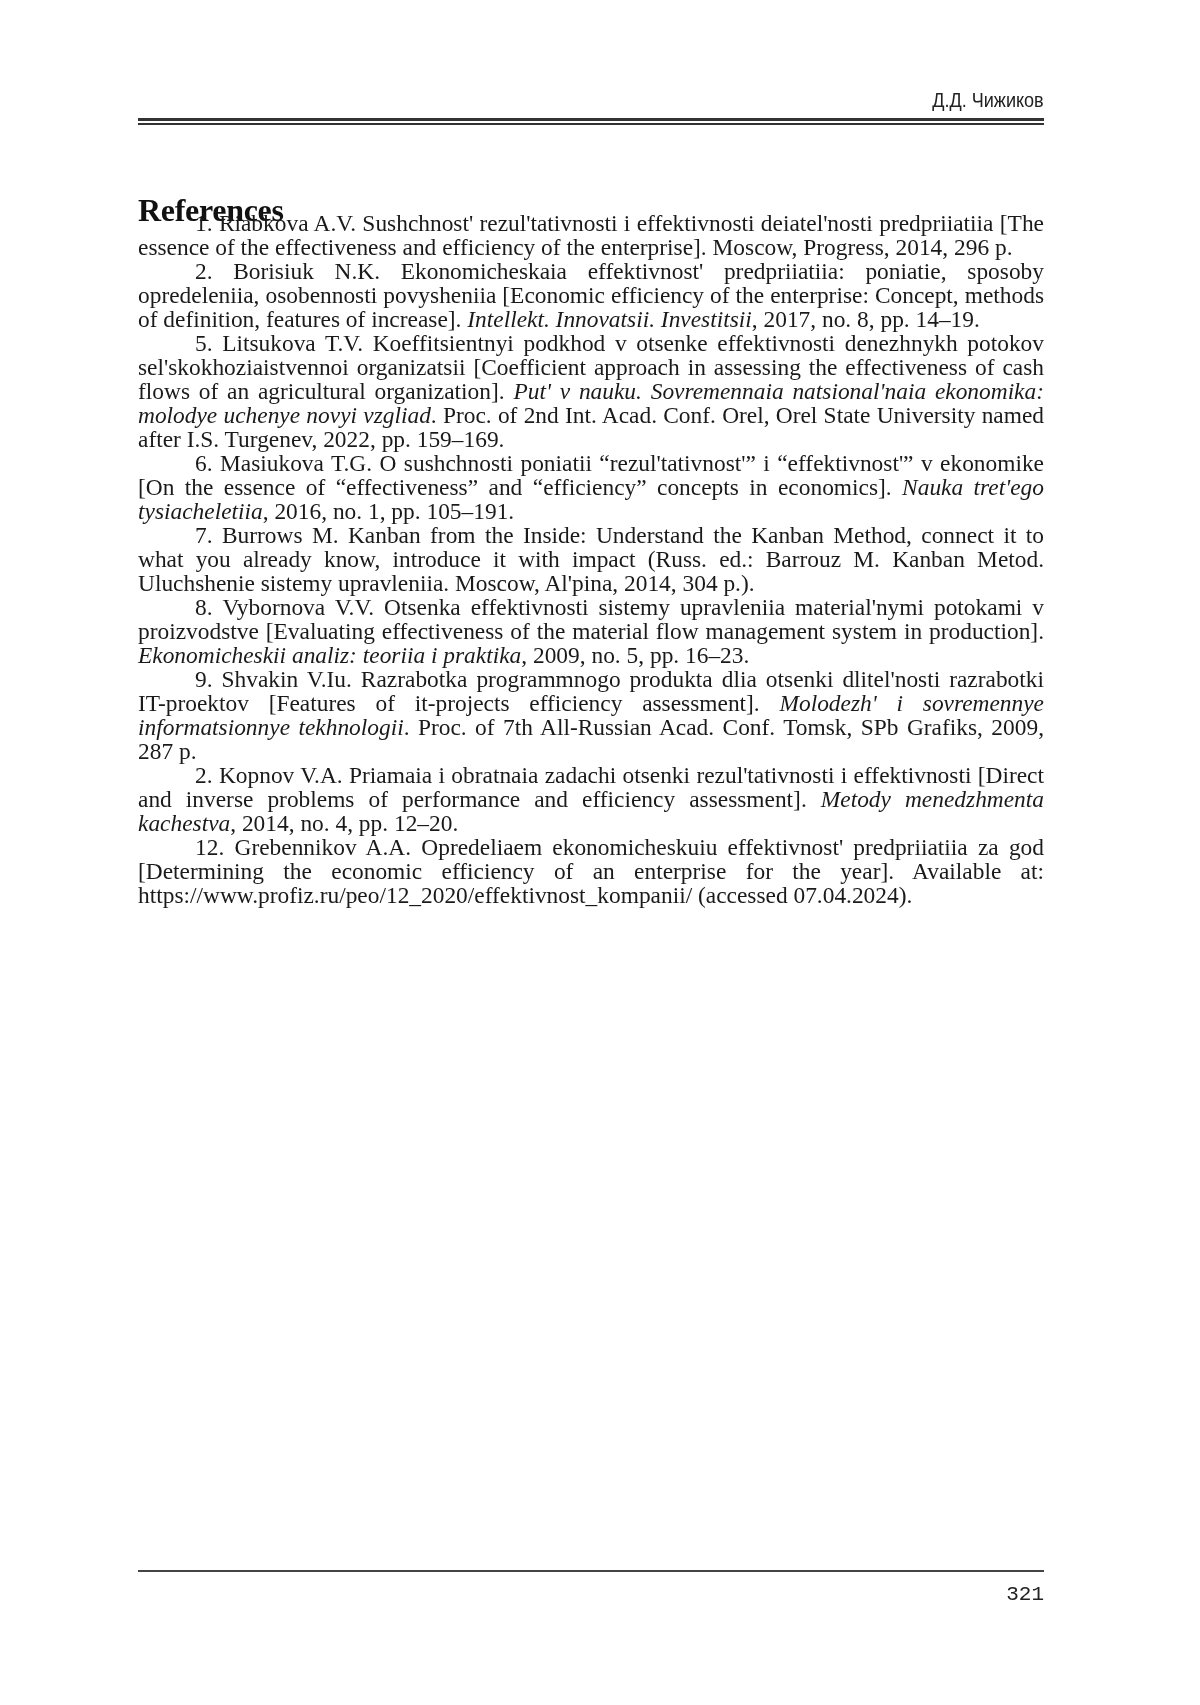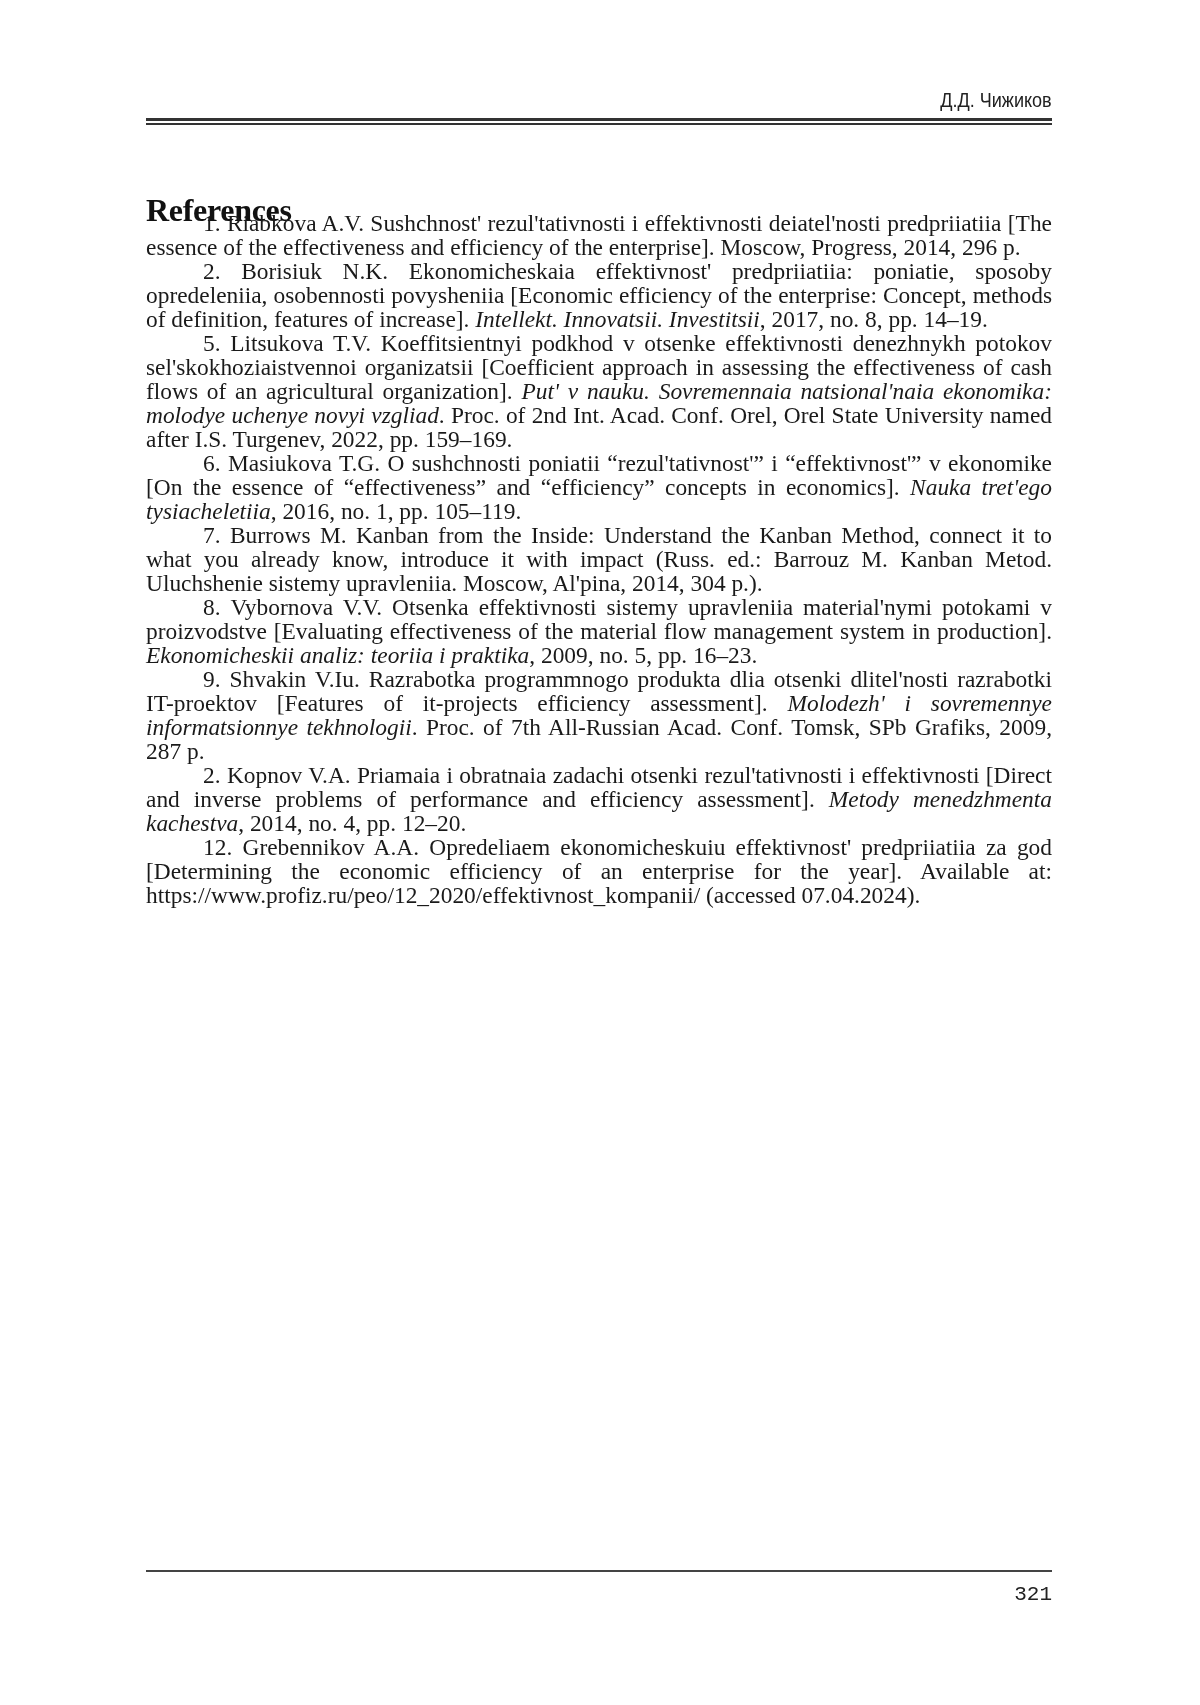--- a/index.html
+++ b/index.html
@@ -1,17 +1,17 @@
 <!DOCTYPE html>
 <html><head>
 <meta charset="utf-8">
 <style>
   html, body { margin: 0; padding: 0; background: #ffffff; }
   body { width: 1200px; height: 1705px; position: relative; overflow: hidden; }
-  .page { position: absolute; left: 146px; top: 0; width: 906px; height: 1632px; color: #1a1a1a; }
+  .page { position: absolute; left: 138px; top: 0; width: 906px; height: 1632px; color: #1a1a1a; }
   .running-head {
     position: absolute; right: 0; top: 88px;
     font-family: "Liberation Sans", "DejaVu Sans", sans-serif;
     font-size: 21px; transform: scaleX(0.86); transform-origin: right center;
     color: #222;
   }
   .head-rule { position: absolute; left: 0; right: 0; top: 118px; height: 7px; }
   .head-rule .r1 { position: absolute; left: 0; right: 0; top: 0; height: 3px; background: #333; }
   .head-rule .r2 { position: absolute; left: 0; right: 0; top: 5px; height: 2px; background: #333; }
   .section-title {
@@ -42,21 +42,21 @@
     <div class="r1"></div>
     <div class="r2"></div>
   </div>
 
   <h2 class="section-title">References</h2>
 
   <div class="refs">
     <p class="ref"><span>1.</span>&nbsp;<span>Riabkova A.V. Sushchnost' rezul'tativnosti i effektivnosti deiatel'nosti predpriiatiia [The essence of the effectiveness and efficiency of the enterprise]. Moscow, Progress, 2014, 296 p.</span><i></i><span></span></p>
     <p class="ref"><span>2.</span>&nbsp;<span>Borisiuk N.K. Ekonomicheskaia effektivnost' predpriiatiia: poniatie, sposoby opredeleniia, osobennosti povysheniia [Economic efficiency of the enter­prise: Concept, methods of definition, features of increase]. </span><i>Intellekt. Innovatsii. Investitsii</i><span>, 2017, no. 8, pp. 14–19.</span></p>
     <p class="ref"><span>5.</span>&nbsp;<span>Litsukova T.V. Koeffitsientnyi podkhod v otsenke effektivnosti denezhnykh potokov sel'skokhoziaistvennoi organizatsii [Coefficient approach in assessing the effec­tiveness of cash flows of an agricultural organization]. </span><i>Put' v nauku. Sovremennaia natsional'naia ekonomika: molodye uchenye novyi vzgliad</i><span>. Proc. of 2nd Int. Acad. Conf. Orel, Orel State University named after I.S. Turgenev, 2022, pp. 159–169.</span></p>
-    <p class="ref"><span>6.</span>&nbsp;<span>Masiukova T.G. O sushchnosti poniatii “rezul'tativnost'” i “effektivnost'” v ekonomike [On the essence of “effectiveness” and “efficiency” concepts in econom­ics]. </span><i>Nauka tret'ego tysiacheletiia</i><span>, 2016, no. 1, pp. 105–119.</span></p>
+    <p class="ref"><span>6.</span>&nbsp;<span>Masiukova T.G. O sushchnosti poniatii “rezul'tativnost'” i “effektivnost'” v ekonomike [On the essence of “effectiveness” and “efficiency” concepts in econom­ics]. </span><i>Nauka tret'ego tysiacheletiia</i><span>, 2016, no. 1, pp. 105–191.</span></p>
     <p class="ref"><span>7.</span>&nbsp;<span>Burrows M. Kanban from the Inside: Understand the Kanban Method, con­nect it to what you already know, introduce it with impact (Russ. ed.: Barrouz M. Kanban Metod. Uluchshenie sistemy upravleniia. Moscow, Al'pina, 2014, 304 p.).</span><i></i><span></span></p>
     <p class="ref"><span>8.</span>&nbsp;<span>Vybornova V.V. Otsenka effektivnosti sistemy upravleniia material'nymi potokami v proizvodstve [Evaluating effectiveness of the material flow management system in production]. </span><i>Ekonomicheskii analiz: teoriia i praktika</i><span>, 2009, no. 5, pp. 16–23.</span></p>
     <p class="ref"><span>9.</span>&nbsp;<span>Shvakin V.Iu. Razrabotka programmnogo produkta dlia otsenki dlitel'nosti razrabotki IT-proektov [Features of it-projects efficiency assessment]. </span><i>Molodezh' i sovremennye informatsionnye tekhnologii</i><span>. Proc. of 7th All-Russian Acad. Conf. Tomsk, SPb Grafiks, 2009, 287 p.</span></p>
     <p class="ref"><span>2.</span>&nbsp;<span>Kopnov V.A. Priamaia i obratnaia zadachi otsenki rezul'tativnosti i effektivnosti [Direct and inverse problems of performance and efficiency assess­ment]. </span><i>Metody menedzhmenta kachestva</i><span>, 2014, no. 4, pp. 12–20.</span></p>
     <p class="ref"><span>12.</span>&nbsp;<span>Grebennikov A.A. Opredeliaem ekonomicheskuiu effektivnost' predpriiatiia za god [Determining the economic efficiency of an enterprise for the year]. Available at: https://www.profiz.ru/peo/12_2020/effektivnost_kompanii/ (accessed 07.04.2024).</span><i></i><span></span></p>
   </div>
 
   <div class="foot-rule"></div>
   <div class="page-num">321</div>
 </div>

